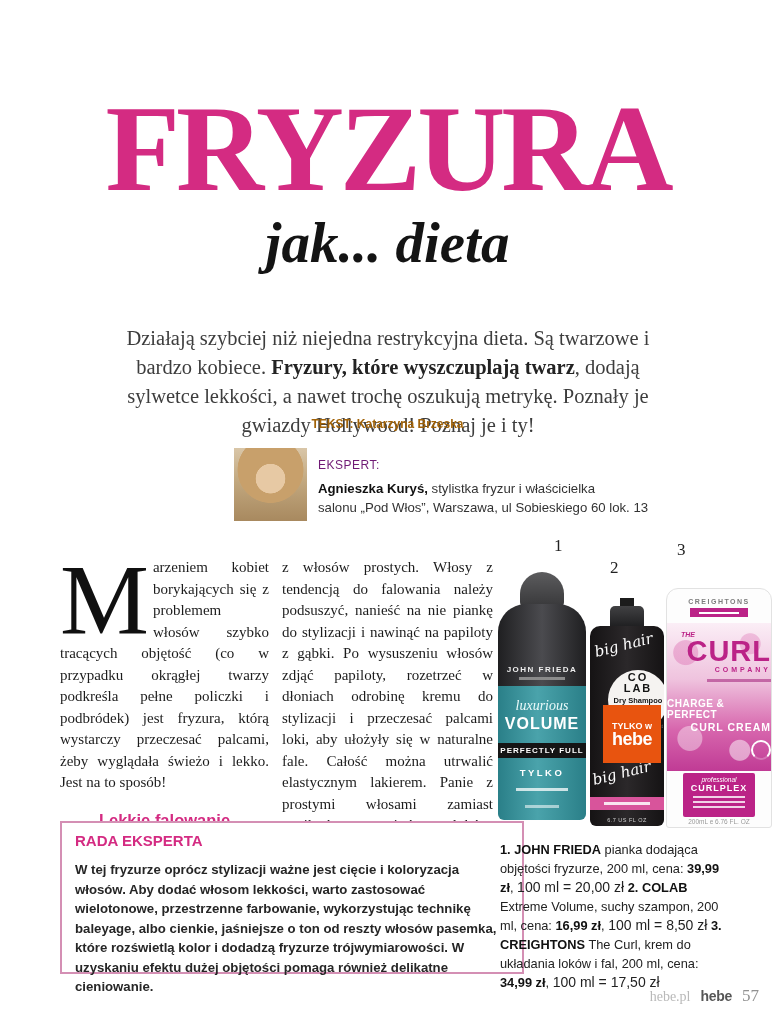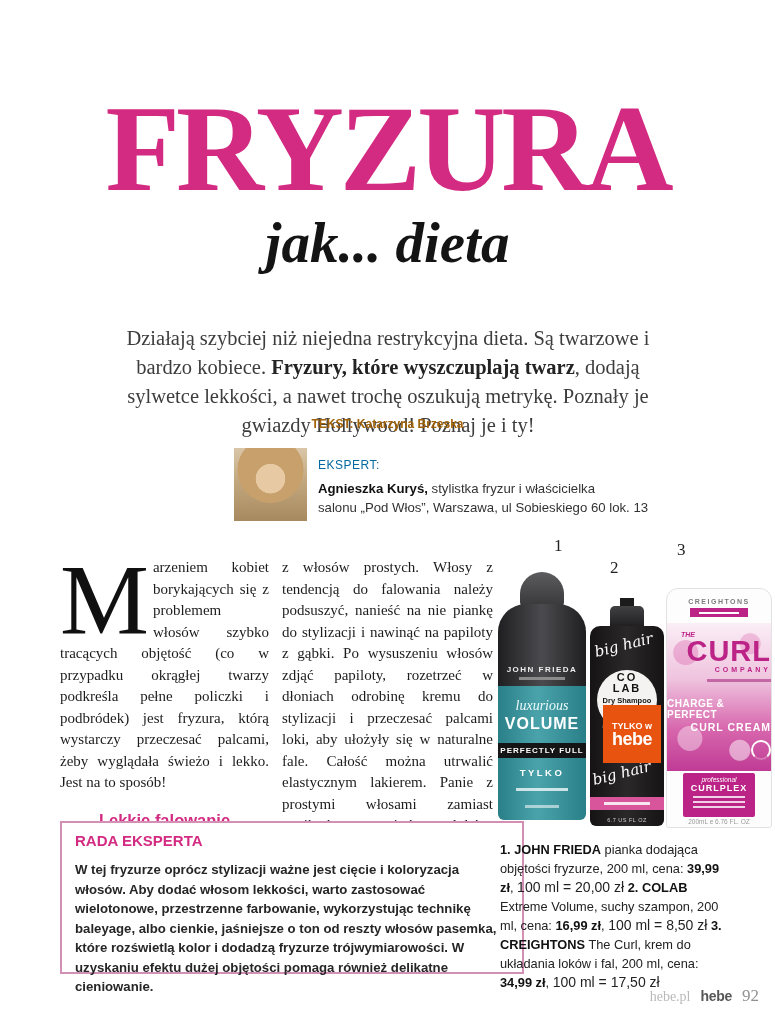--- a/index.html
+++ b/index.html
@@ -21,21 +21,21 @@
   .byline{position:absolute;left:0;top:417px;width:775px;text-align:center;
       font-size:12px;font-weight:700;color:#a16207;}
 
   
   .expert-photo{position:absolute;left:234px;top:448px;width:73px;height:73px;
       background:
         radial-gradient(circle at 50% 42%, #e7c9a4 0 26%, rgba(0,0,0,0) 27%),
         radial-gradient(circle at 50% 30%, #c8a06b 0 52%, rgba(0,0,0,0) 53%),
         linear-gradient(180deg,#d9c6a8 0%,#c2a87f 45%,#a8895f 100%);}
   .expert-info{position:absolute;left:318px;top:456px;width:360px;font-size:13.2px;line-height:19px;color:#333;}
-  .expert-label{color:#0369a1;font-size:12px;letter-spacing:.5px;margin-bottom:4px;}
+  .expert-label{color:#701a75;font-size:12px;letter-spacing:.5px;margin-bottom:4px;}
   .expert-line .seg-bold{font-weight:700;color:#111;}
 
   
   .col{position:absolute;top:557px;font-family:"Liberation Serif",serif;
        font-size:15px;line-height:21.5px;color:#1c1c1c;text-align:justify;}
   .col1{left:60px;width:209px;}
   .col2{left:282px;width:211px;}
   .dropcap{float:left;font-family:"Liberation Serif",serif;font-size:100px;line-height:82px;
        padding:2px 8px 0 0;color:#101010;letter-spacing:-4px;font-weight:400;}
   .subhead{margin:16px 0 6px 0;text-align:center;font-family:"Liberation Sans",sans-serif;
@@ -74,21 +74,21 @@
   
   .p2{position:absolute;left:590px;top:598px;width:74px;height:228px;}
   .p2-nozzle{position:absolute;left:30px;top:0;width:14px;height:10px;background:#1c1c1c;}
   .p2-cap{position:absolute;left:20px;top:8px;width:34px;height:22px;border-radius:5px 5px 0 0;
       background:linear-gradient(180deg,#414143,#1d1d1f);}
   .p2-can{position:absolute;left:0;top:28px;width:74px;height:200px;overflow:hidden;
       border-radius:10px 10px 6px 6px;background:linear-gradient(90deg,#151314,#2b282a 50%,#151314);}
   .p2-script{position:absolute;color:#fff;font-family:"DejaVu Serif",serif;font-style:italic;
       font-size:15px;transform:rotate(-14deg);white-space:nowrap;}
   .p2-s1{left:4px;top:10px;} .p2-s2{left:2px;top:138px;}
-  .p2-circle{position:absolute;left:7px;top:44px;width:60px;height:60px;border-radius:50%;
+  .p2-circle{position:absolute;left:18px;top:44px;width:60px;height:60px;border-radius:50%;
       background:#f5f3f1;display:flex;flex-direction:column;align-items:center;justify-content:center;
       color:#141414;text-align:center;}
   .p2-co{font-size:11px;font-weight:900;letter-spacing:2px;line-height:11px;}
   .p2-dry{font-size:7.5px;font-weight:700;margin-top:2px;}
   .p2-ext{font-size:6.5px;font-weight:800;letter-spacing:.5px;line-height:7px;margin-top:1px;}
   .p2-boost{font-size:5px;color:#777;margin-top:2px;}
   .p2-band{position:absolute;left:0;bottom:16px;width:74px;height:13px;background:var(--can-pink,#d8549b);
       display:flex;align-items:center;justify-content:center;}
   .p2-band-bar{width:46px;height:3px;background:rgba(255,255,255,.85);}
   .p2-size{position:absolute;left:0;bottom:3px;width:74px;text-align:center;
@@ -249,16 +249,16 @@
   <div class="badge">
     <div class="badge-line1">TYLKO w</div>
     <div class="badge-line2">hebe</div>
   </div>
 
   <p class="caption"><span class="seg-bold">1. </span><span class="seg-bold">JOHN FRIEDA</span><span class="seg-normal"> pianka dodająca objętości fryzurze, 200 ml, cena: </span><span class="seg-bold">39,99 zł</span><span class="seg-normal">, </span><span class="seg-small">100 ml = 20,00 zł</span><span class="seg-bold">  2. </span><span class="seg-bold">COLAB</span><span class="seg-normal"> Extreme Volume, suchy szampon, 200 ml, cena: </span><span class="seg-bold">16,99 zł</span><span class="seg-normal">, </span><span class="seg-small">100 ml = 8,50 zł</span><span class="seg-bold">  3. </span><span class="seg-bold">CREIGHTONS</span><span class="seg-normal"> The Curl, krem do układania loków i fal, 200 ml, cena: </span><span class="seg-bold">34,99 zł</span><span class="seg-normal">, </span><span class="seg-small">100 ml = 17,50 zł</span></p>
 
   <div class="footer">
     <span class="footer-site">hebe.pl</span>
     <span class="footer-brand">hebe</span>
-    <span class="footer-page">92</span>
+    <span class="footer-page">57</span>
   </div>
 
 </div>
 
 </body></html>

